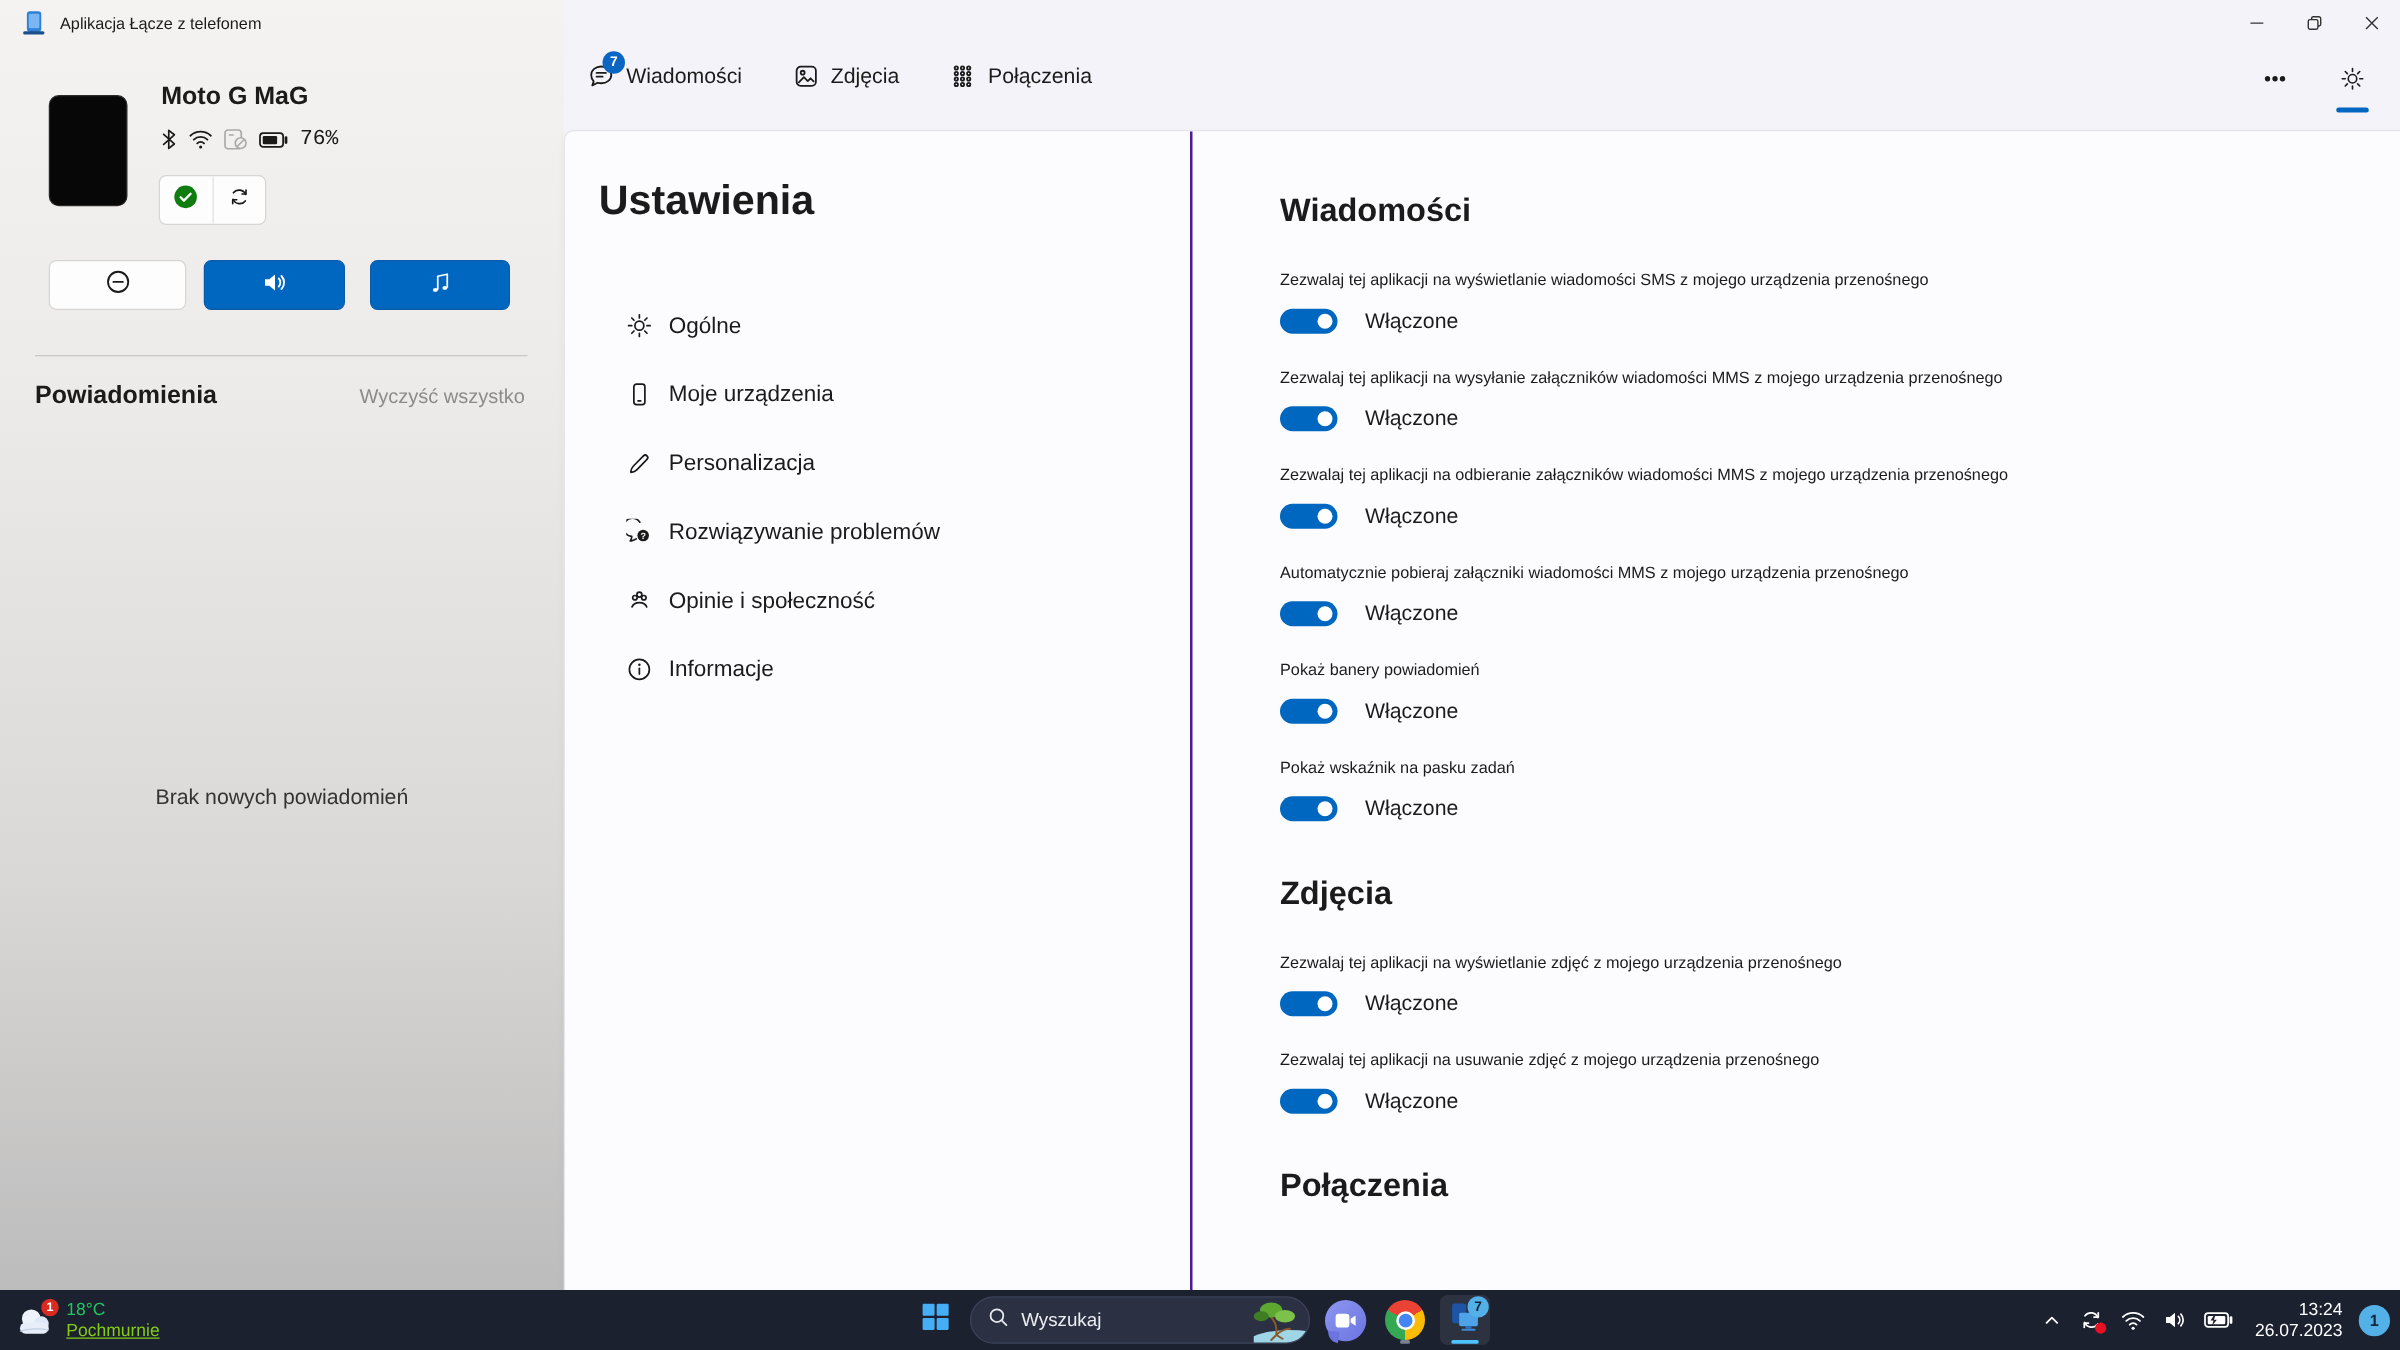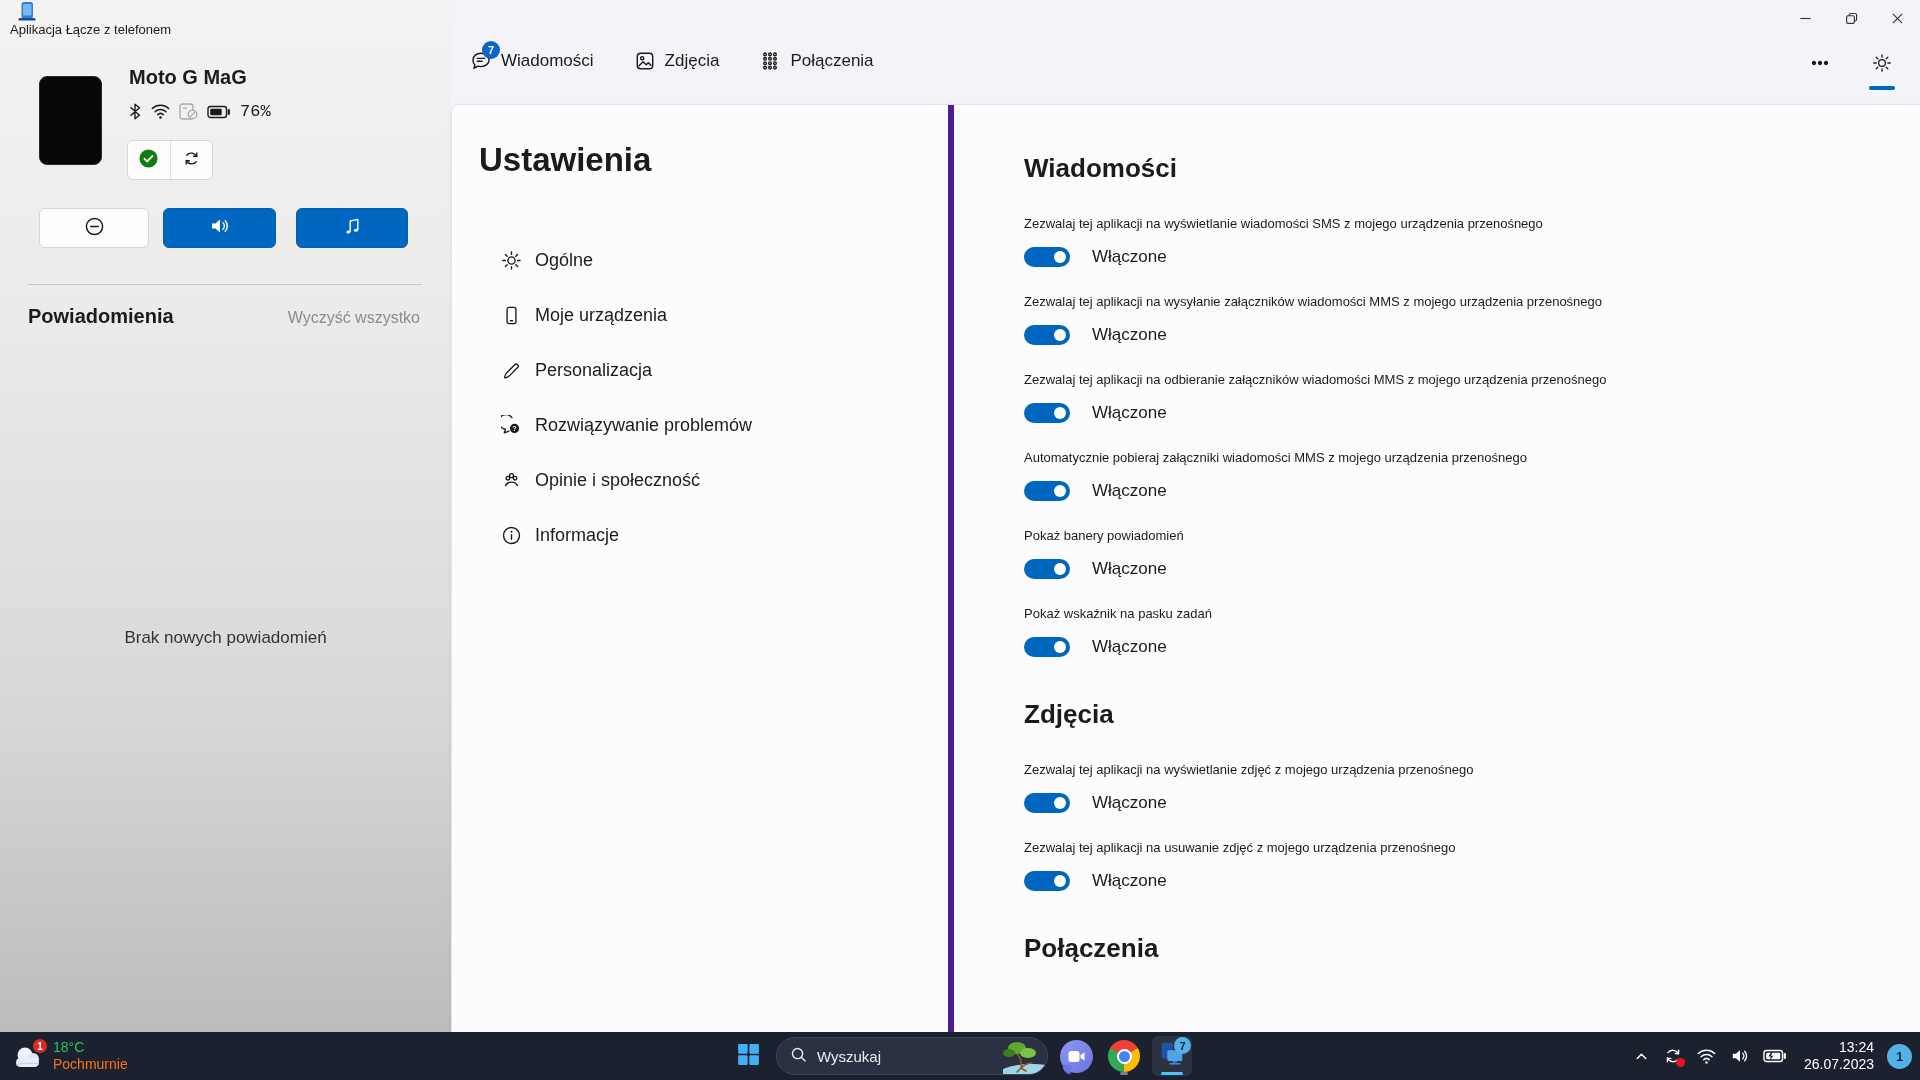--- a/index.html
+++ b/index.html
@@ -6,21 +6,21 @@
   html,body { width:1920px; height:1080px; overflow:hidden; }
   body { font-family:"Liberation Sans", sans-serif; color:#1b1b1b; background:#f3f3f9; }
   .screen { position:relative; width:1920px; height:1080px; }
 
   
   .app-window { position:absolute; left:0; top:0; width:1920px; height:1032px; background:#f3f3f9; }
 
   .left-panel { position:absolute; left:0; top:0; width:451px; height:1032px;
     background:linear-gradient(180deg,#f5f3f1 0%,#edebe9 30%,#d9d8d7 68%,#bdbcbc 100%); }
 
-  .titlebar { position:absolute; left:0; top:0; width:1920px; height:36px; display:flex; align-items:flex-start; z-index:5;flex-direction:column; }
+  .titlebar { position:absolute; left:0; top:0; width:1920px; height:36px; display:flex; align-items:center; z-index:5; }
   .titlebar .app-icon { width:22px; height:22px; margin-left:16px; }
   .titlebar .title { margin-left:10px; font-size:13px; color:#1b1b1b; }
   .win-controls { position:absolute; right:0; top:0; height:36px; display:flex; }
   .win-btn { width:46px; height:36px; display:flex; align-items:center; justify-content:center; }
   .win-btn svg { width:15px; height:15px; stroke:#333; stroke-width:1.2; fill:none; }
 
   
   .tabs-row { position:absolute; left:470px; top:50px; display:flex; gap:40px; align-items:center; z-index:4; }
   .tab { display:flex; align-items:center; gap:9px; font-size:17px; cursor:default; }
   .tab .icon-wrap { position:relative; width:22px; height:22px; }
@@ -48,21 +48,21 @@
   .panel-divider { position:absolute; left:28px; top:284px; width:394px; height:1px; background:#c9c8c6; }
   .notif-header { position:absolute; left:28px; right:31px; top:305px; display:flex; justify-content:space-between; align-items:baseline;text-align:right; }
   .notif-title { font-size:20px; font-weight:600; }
   .notif-clear { font-size:16px; color:#8b8b8b; }
   .notif-empty { position:absolute; left:0; width:451px; top:628px; text-align:center; font-size:17px; color:#333; }
 
   
   .card { position:absolute; left:451px; top:104px; width:1469px; height:928px; background:#fcfcfe;
     border:1px solid #e5e5e9; border-right:none; border-bottom:none; border-top-left-radius:8px; overflow:hidden;
     box-shadow:0 2px 6px rgba(0,0,0,0.04); display:flex; }
-  .nav-pane { width:502px; border-right:6px solid #4c1d95; padding:36px 8px 10px 27px; flex-shrink:0; }
+  .nav-pane { width:502px; border-right:2px solid #4c1d95; padding:36px 8px 10px 27px; flex-shrink:0; }
   .nav-title { font-size:33px; font-weight:600; margin-bottom:44px; }
   .nav-item { position:relative; display:flex; align-items:flex-end; height:48px; margin-bottom:7px; margin-left:-11px;
     padding-left:33px; border-radius:6px; width:478px; }
   .nav-item.selected { background:#ededed; }
   .nav-item .sel-bar { display:none; }
   .nav-item.selected .sel-bar { display:block; position:absolute; left:13px; top:13px; width:4px; height:22px; border-radius:2px; background:#0067c0; }
   .nav-item .nav-icon { width:21px; height:21px; margin-right:13px; }
   .nav-item .nav-icon svg { width:21px; height:21px; stroke:#1a1a1a; stroke-width:1.3; fill:none; stroke-linecap:round; stroke-linejoin:round; }
   .nav-item .nav-label { font-size:18px; }
 
@@ -77,21 +77,21 @@
   .toggle-state { font-size:17px; margin-left:22px; }
 
   
   .taskbar { position:absolute; left:0; top:1032px; width:1920px; height:48px; background:#1c2130; display:flex; align-items:center; }
   .weather { position:absolute; left:10px; top:0; height:48px; display:flex; align-items:center; gap:9px; }
   .cloud-wrap { position:relative; width:34px; height:30px; }
   .weather-badge { position:absolute; top:-3px; right:-4px; width:16px; height:16px; border-radius:50%; background:#d92b1f; color:#fff;
     font-size:10px; font-weight:bold; display:flex; align-items:center; justify-content:center; border:1px solid #1c2130; }
   .weather-text { line-height:17px; }
   .weather-temp { color:#22c55e; font-size:14px; font-weight:400; }
-  .weather-cond { color:#f97316; font-size:14px; }
+  .weather-cond { color:#84cc16; font-size:14px;text-decoration:underline; }
 
   .tb-center { position:absolute; left:50%; top:0; height:48px; transform:translateX(-50%); display:flex; align-items:center; gap:8px; }
   .tb-btn { width:40px; height:40px; border-radius:6px; display:flex; align-items:center; justify-content:center; position:relative; }
   .search-pill { width:272px; height:38px; border-radius:19px; background:#2b3143; border:1px solid #3d4459; display:flex; align-items:center; overflow:hidden; position:relative; }
   .search-pill .mag { margin-left:13px; }
   .search-pill .ph { margin-left:10px; font-size:15px; color:#eceef2; flex:1; }
   .search-art { width:52px; height:38px; flex-shrink:0; }
   .chat-bubble { width:33px; height:33px; border-radius:50%; background:linear-gradient(135deg,#8d97f0,#6b74e0); display:flex; align-items:center; justify-content:center; position:relative; }
   .chat-bubble::after { content:""; position:absolute; left:2px; bottom:-1px; width:9px; height:9px; background:#6b74e0; border-radius:0 0 0 9px; transform:rotate(8deg); }
   .chrome-ring { width:32px; height:32px; border-radius:50%; background:conic-gradient(from 60deg,#fbbc05 0 120deg,#34a853 0 240deg,#ea4335 0 360deg); display:flex; align-items:center; justify-content:center; }

